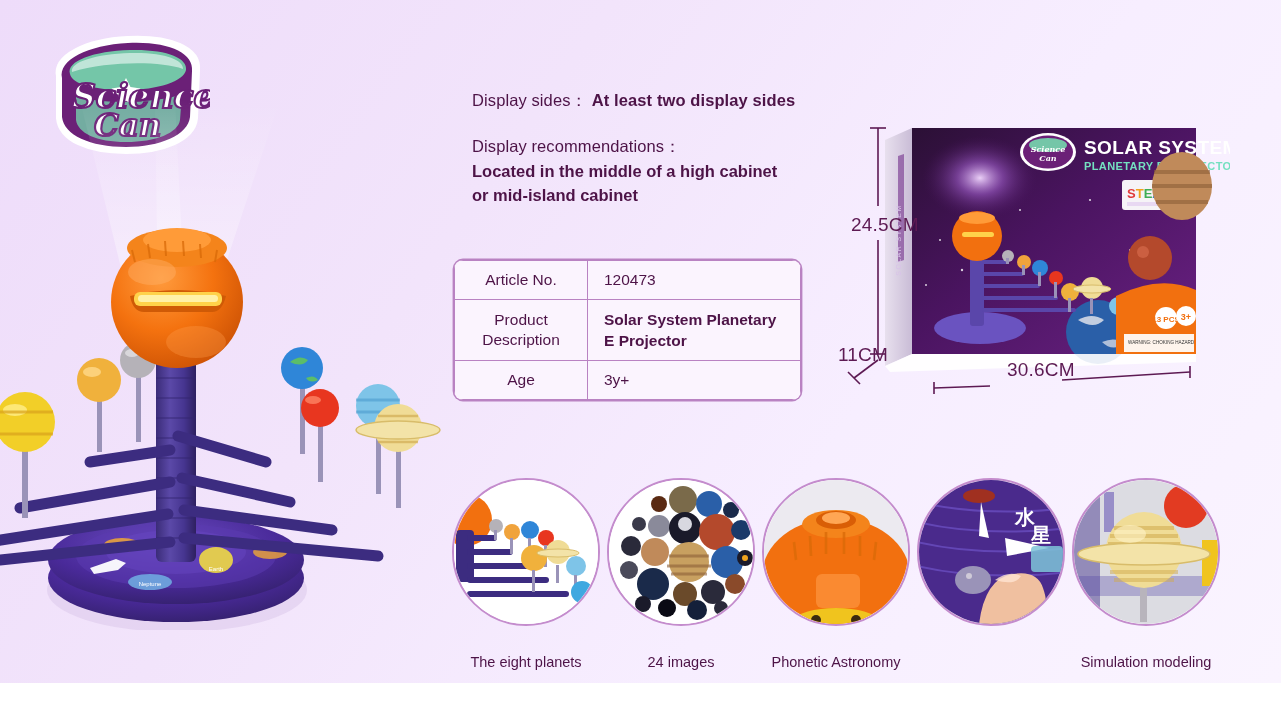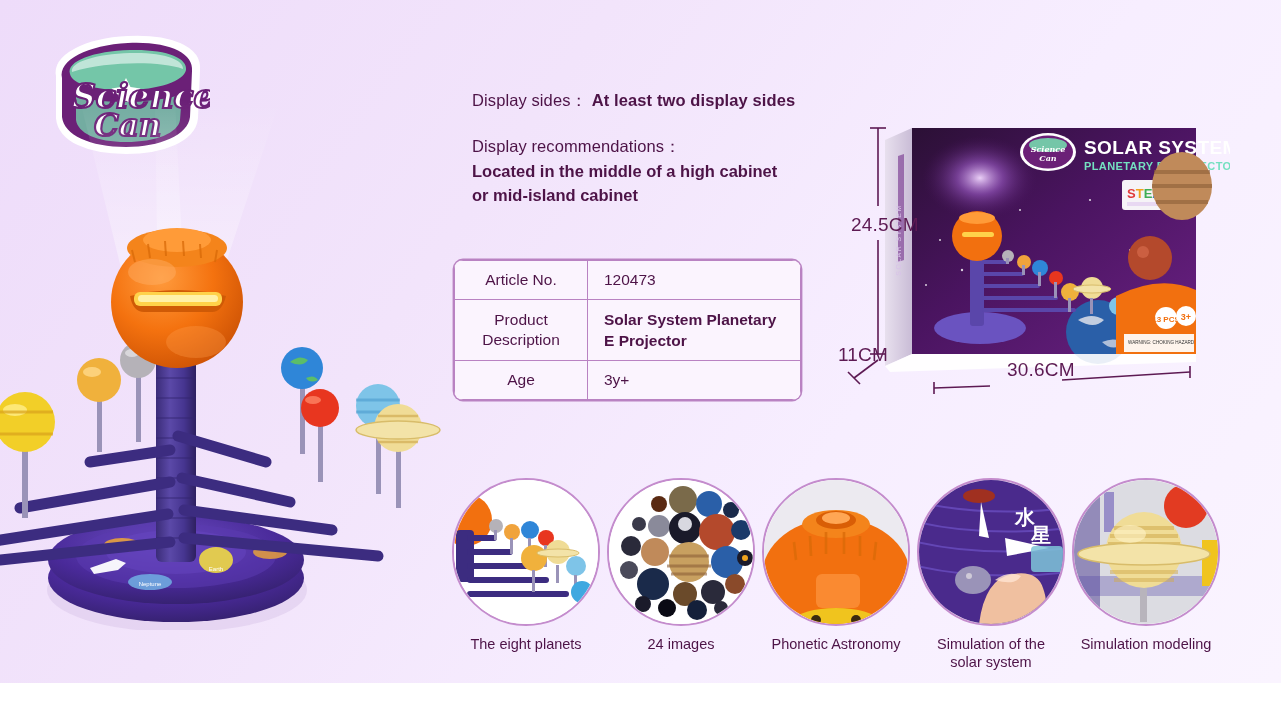--- a/index.html
+++ b/index.html
@@ -131,21 +131,21 @@
     height: 144px;
     margin: 0 auto;
     border-radius: 50%;
     border: 2.4px solid #c48ccd;
     overflow: hidden;
     position: relative;
     background: #ffffff;
   }
   .fc-circle svg { display: block; width: 100%; height: 100%; }
   .fc-caption {
-    margin-top: 9px;
+    margin-top: 27px;
     color: #4d1347;
     font-size: 14.5px;
     line-height: 18px;
   }
 </style>
 </head>
 <body>
 
 <div id="page">
 
@@ -579,24 +579,20 @@
             <text x="96" y="44">水</text>
               <text x="112" y="62">星</text>
           </g>
           <rect x="112" y="66" width="32" height="26" rx="4" fill="#7ec4d8" opacity=".85"></rect>
           <ellipse cx="54" cy="100" rx="18" ry="14" fill="#9a93b8"></ellipse>
           <circle cx="50" cy="96" r="3" fill="#cfcad8"></circle>
           <path d="M60 144 q6 -46 34 -50 q24 -4 30 14 q8 22 -4 36 Z" fill="#f0c0a0"></path>
           <path d="M76 100 q14 -10 26 -4 q-6 10 -26 4Z" fill="#ffe4d2" opacity=".8"></path>
         </svg>
       </div>
-      <div class="fc-caption">
-        <span>Simulation of the</span><br>
-        <span>solar system</span>
-      </div>
     </div>
 
     <div class="feature" style="left:620px;">
       <div class="fc-circle">
         <svg viewBox="0 0 144 144">
           <rect width="144" height="144" fill="#dcdce2"></rect>
           <rect x="0" y="0" width="26" height="144" fill="#4a3a90" opacity=".5"></rect>
           <rect x="0" y="96" width="144" height="20" fill="#5a4aa8" opacity=".35"></rect>
           <circle cx="112" cy="26" r="22" fill="#e23b22"></circle>
           <rect x="128" y="60" width="16" height="46" fill="#f0c41e"></rect>

